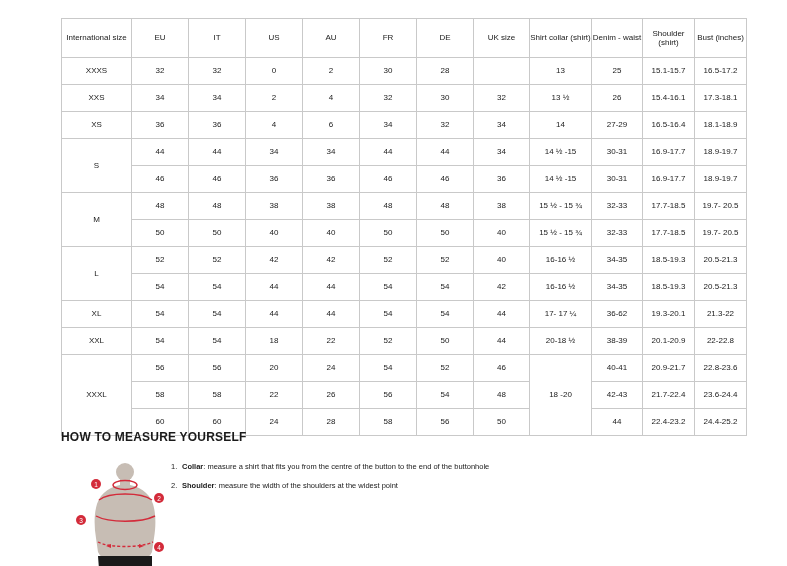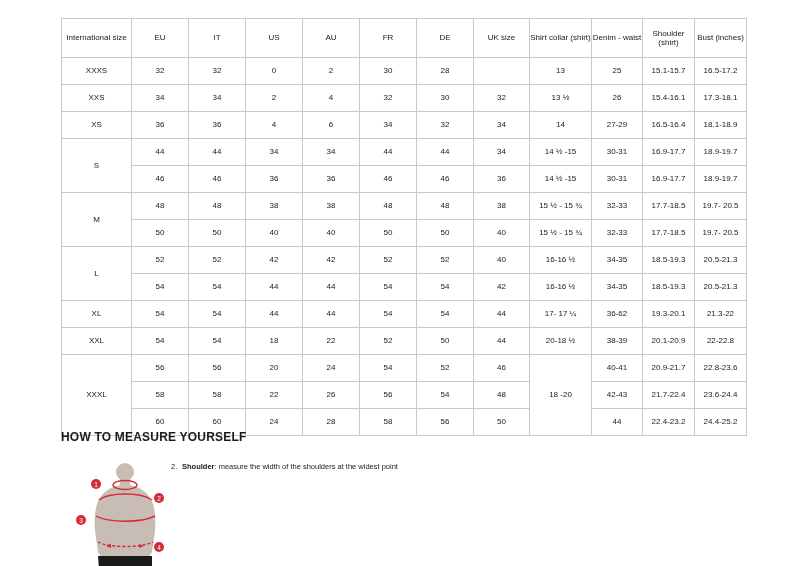--- a/index.html
+++ b/index.html
@@ -380,19 +380,20 @@
           <text x="92" y="41" font-family="Liberation Sans, sans-serif" font-size="6.5" fill="#ffffff" text-anchor="middle">2</text>
           <circle cx="14" cy="60" r="5" fill="#d32b3a"></circle>
           <text x="14" y="63" font-family="Liberation Sans, sans-serif" font-size="6.5" fill="#ffffff" text-anchor="middle">3</text>
           <circle cx="92" cy="87" r="5" fill="#d32b3a"></circle>
           <text x="92" y="90" font-family="Liberation Sans, sans-serif" font-size="6.5" fill="#ffffff" text-anchor="middle">4</text>
         </svg>
       </div>
 
       <div class="instructions">
         <ol>
+            <li><span class="num">1.</span><b>Collar</b><span>: measure a shirt that fits you from the centre of the button to the end of the buttonhole</span></li>
             <li><span class="num">2.</span><b>Shoulder</b><span>: measure the width of the shoulders at the widest point</span></li>
           </ol>
       </div>
     </div>
   </div>
 
 </div>
 
 </body></html>

